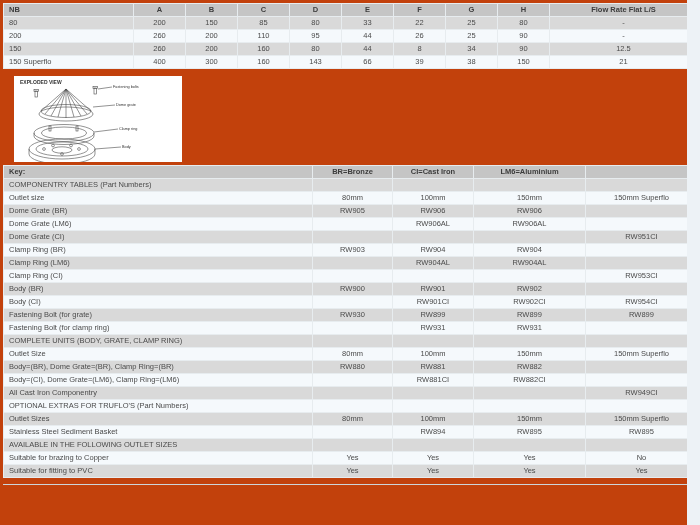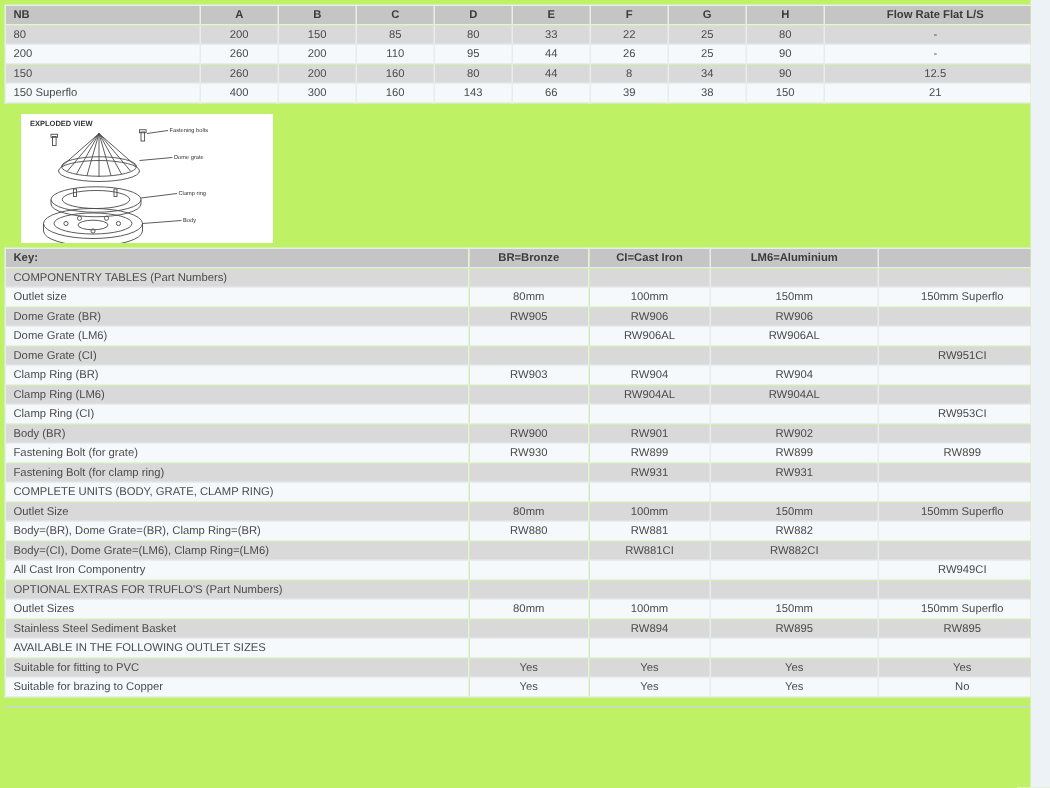--- a/index.html
+++ b/index.html
@@ -1,16 +1,16 @@
 <!DOCTYPE html>
 <html><head>
 <meta charset="utf-8">
 <style>
   html,body{margin:0;padding:0;background:#edf2f6;font-family:"Liberation Sans",sans-serif;}
-  .page{width:687px;height:525px;box-sizing:border-box;padding:3px;background:#bef264;overflow:hidden;}
+  .page{width:687px;height:525px;box-sizing:border-box;padding:3px;background:#c2410c;overflow:hidden;}
   table{border-collapse:collapse;table-layout:fixed;width:694px;}
   th,td{font-size:7.5px;height:12px;line-height:12px;padding:0 5px;border:1px solid #e7ecef;
         color:#4b4b4b;white-space:nowrap;overflow:hidden;text-align:center;font-weight:normal;}
   thead th{background:#c5c5c5;font-weight:bold;color:#3c3c3c;}
   th:first-child,td:first-child{text-align:left;}
   th:last-child,td:last-child{}
   tbody tr:nth-child(odd) td{background:#d9d9d9;}
   tbody tr:nth-child(even) td{background:#f5f9fc;}
   .dim col.c-nb{width:130px}.dim col.c-dim{width:52px}.dim col.c-flow{width:148px}
   .key col.k1{width:309px}.key col.k2{width:80px}.key col.k3{width:81px}.key col.k4{width:112px}.key col.k5{width:112px}
@@ -235,20 +235,27 @@
           <td>RW953CI</td>
         </tr>
         <tr>
           <td>Body (BR)</td>
           <td>RW900</td>
           <td>RW901</td>
           <td>RW902</td>
           <td></td>
         </tr>
         <tr>
+          <td>Body (CI)</td>
+          <td></td>
+          <td>RW901CI</td>
+          <td>RW902CI</td>
+          <td>RW954CI</td>
+        </tr>
+        <tr>
           <td>Fastening Bolt (for grate)</td>
           <td>RW930</td>
           <td>RW899</td>
           <td>RW899</td>
           <td>RW899</td>
         </tr>
         <tr>
           <td>Fastening Bolt (for clamp ring)</td>
           <td></td>
           <td>RW931</td>
@@ -312,30 +319,30 @@
           <td>RW895</td>
         </tr>
         <tr>
           <td>AVAILABLE IN THE FOLLOWING OUTLET SIZES</td>
           <td></td>
           <td></td>
           <td></td>
           <td></td>
         </tr>
         <tr>
+          <td>Suitable for brazing to Copper</td>
+          <td>Yes</td>
+          <td>Yes</td>
+          <td>Yes</td>
+          <td>No</td>
+        </tr>
+        <tr>
           <td>Suitable for fitting to PVC</td>
           <td>Yes</td>
           <td>Yes</td>
           <td>Yes</td>
           <td>Yes</td>
-        </tr>
-        <tr>
-          <td>Suitable for brazing to Copper</td>
-          <td>Yes</td>
-          <td>Yes</td>
-          <td>Yes</td>
-          <td>No</td>
         </tr>
       </tbody>
   </table>
 
   <div class="bottom-rule"></div>
 </div>
 
 </body></html>

